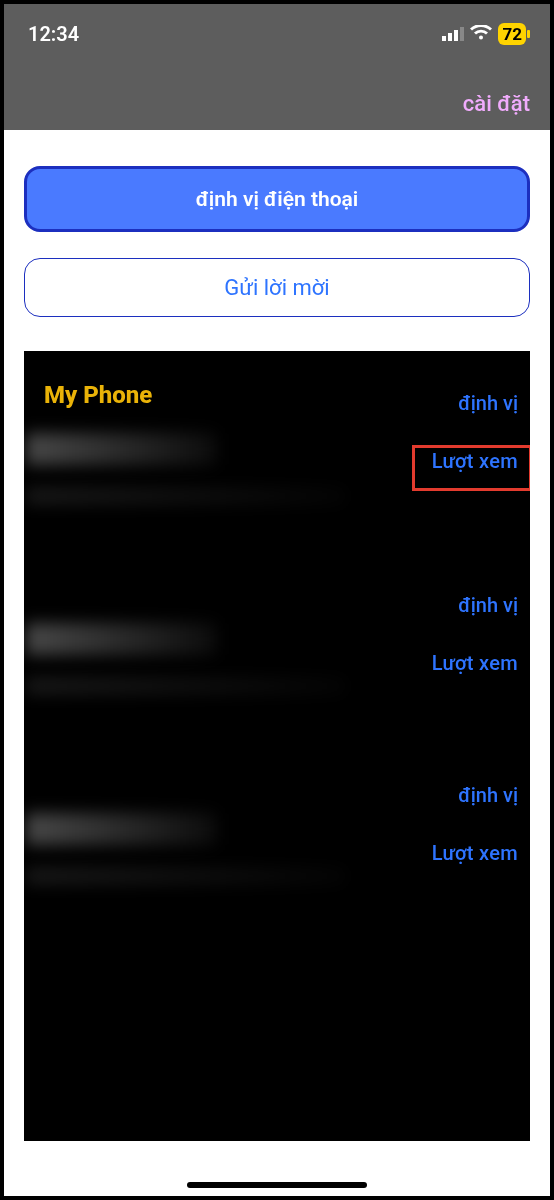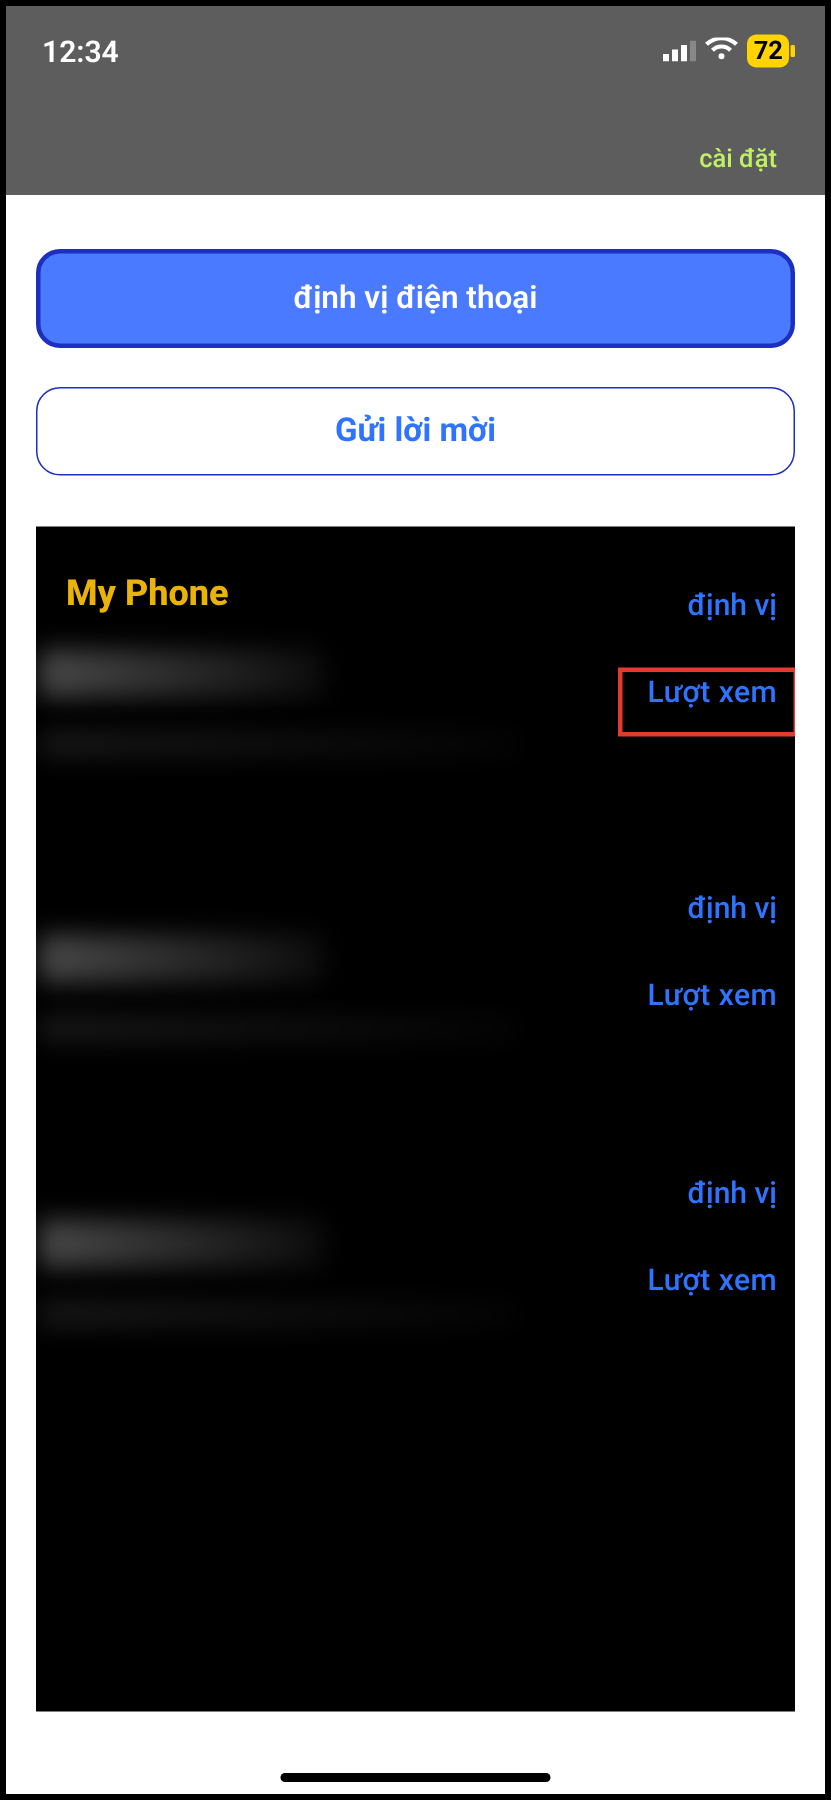--- a/index.html
+++ b/index.html
@@ -55,24 +55,24 @@
     right:-4px;
     top:50%;
     transform:translateY(-50%);
     width:3px;
     height:8px;
     background:#ffd400;
     border-radius:1px;
   }
   .settings-link {
     position: absolute;
-    right: 32px;
+    right: 20px;
     bottom: 14px;
-    color: #bef264;
-    font-size: 17px;
+    color: #f0abfc;
+    font-size: 22px;
     font-weight: 500;
   }
   .content-top {
     padding: 36px 20px 20px 20px;
     background: #fff;
   }
   .primary-btn {
     width: 100%;
     background: #4a7aff;
     color: #fff;
@@ -82,21 +82,21 @@
     border-radius: 16px;
     padding: 18px 0;
     text-align: center;
     margin-bottom: 26px;
   }
   .secondary-btn {
     width: 100%;
     background: #fff;
     color: #2e74ff;
     font-size: 22px;
-    font-weight: 700;
+    font-weight: 400;
     border: 1.5px solid #1c2fbf;
     border-radius: 16px;
     padding: 16px 0;
     text-align: center;
   }
   .black-panel {
     margin: 14px 20px 0 20px;
     background: #000;
     height: 790px;
     position: relative;

